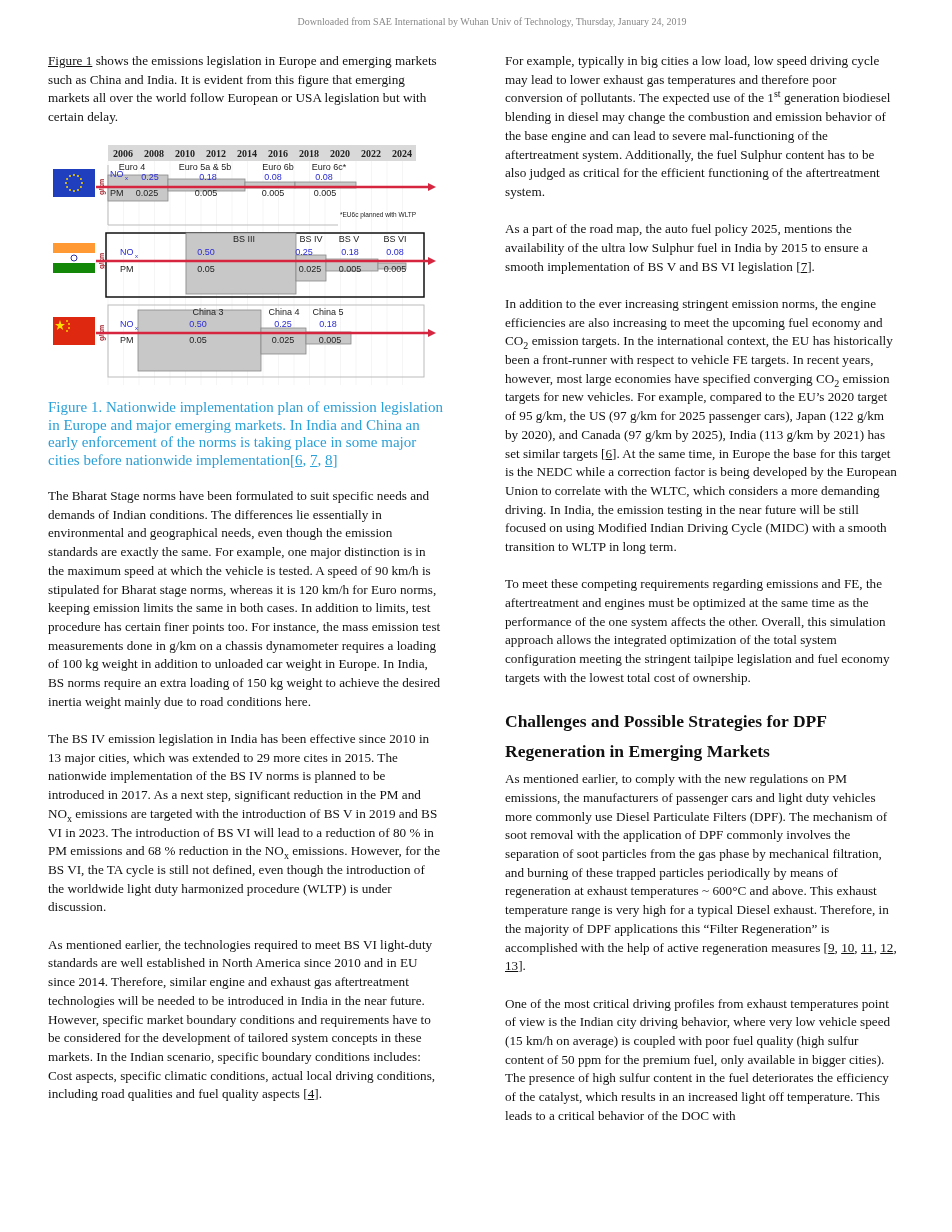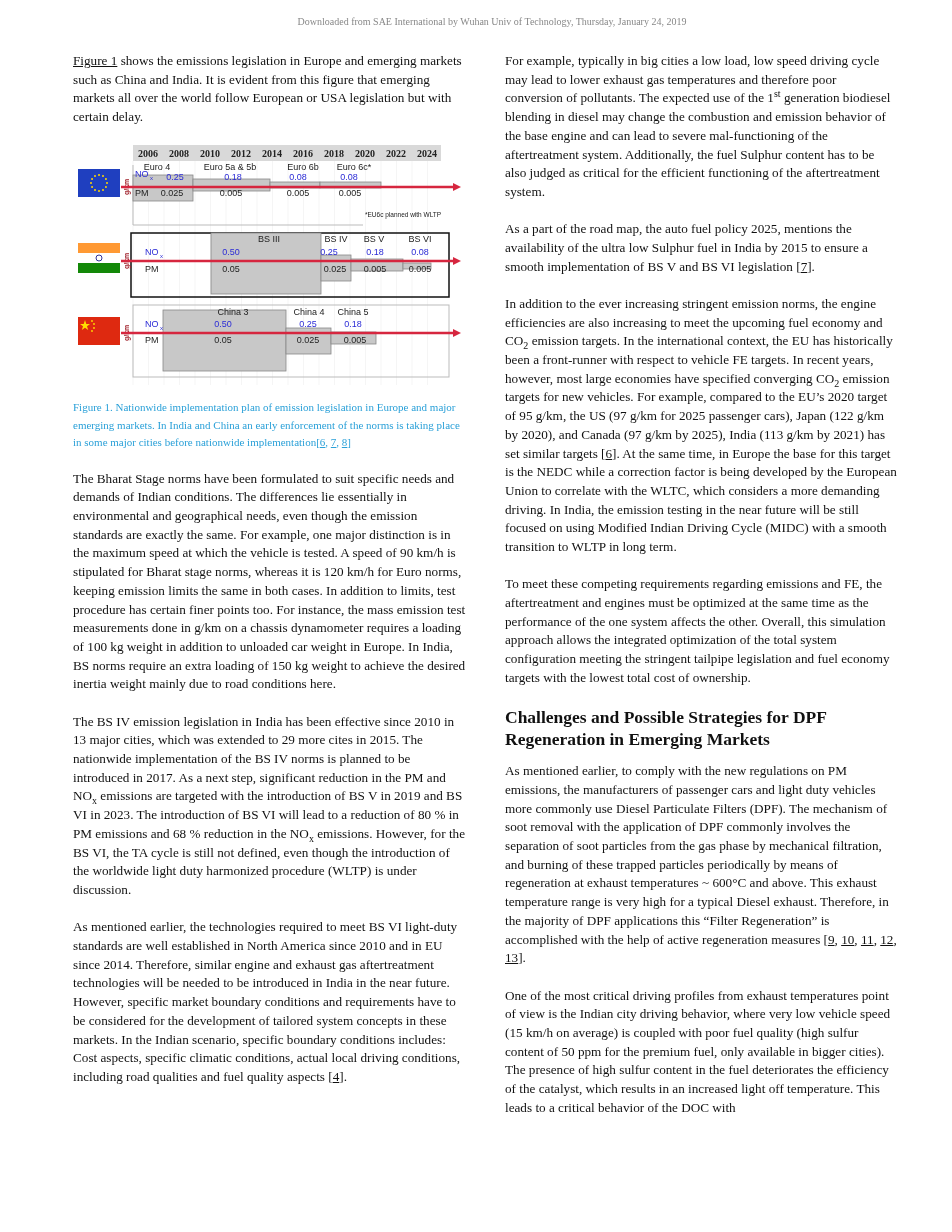--- a/index.html
+++ b/index.html
@@ -1,27 +1,27 @@
 <!DOCTYPE html>
 <html><head>
 <meta charset="utf-8">
 <style>
   html, body { margin:0; padding:0; background:#fff; }
   body { width:952px; height:1232px; position:relative; overflow:hidden;
          font-family:"Liberation Serif", serif; color:#111; }
   .header { position:absolute; top:16px; left:16px; width:952px; text-align:center;
             font-size:10px; color:#888; }
   .col { position:absolute; top:52px; width:395px; font-size:13.2px; line-height:18.7px; }
-  .col.left { left:73px; }
+  .col.left { left:48px; }
   .col.right { left:505px; width:392px; }
   p { margin:0 0 18.6px 0; }
   a.ref { color:#111; text-decoration:underline; }
   sub, sup { font-size:10px; line-height:0; }
-  h2 { font-size:17.5px; line-height:22px; margin:17px 0 12px 0; font-weight:bold;font-family:Liberation Serif, serif; }
-  .caption { color:#2aa0d8; font-size:11px; line-height:17.4px; margin:0 0 18px 0; }
+  h2 { font-size:17.5px; line-height:30px; margin:17px 0 4px 0; font-weight:bold;font-family:Liberation Serif, serif; }
+  .caption { color:#2aa0d8; font-size:15px; line-height:17.4px; margin:0 0 18px 0; }
   .caption a { color:#2aa0d8; text-decoration:underline; }
   .figure { position:relative; width:395px; height:242px; margin:6px 0 12px 0; }
   .figure svg { position:absolute; left:0; top:0; }
   .fig-text { font-family:"Liberation Sans", sans-serif; }
 </style>
 </head>
 <body>
 
 <div class="header">Downloaded from SAE International by Wuhan Univ of Technology, Thursday, January 24, 2019</div>
 

